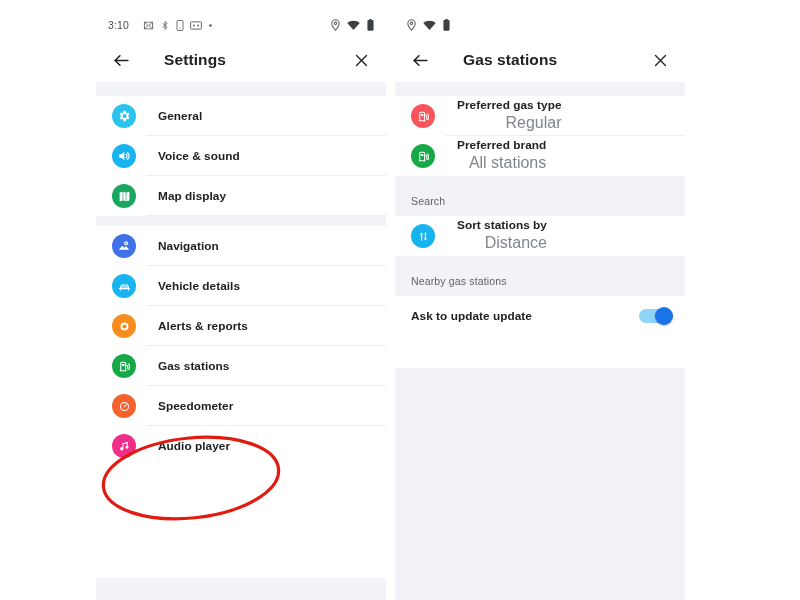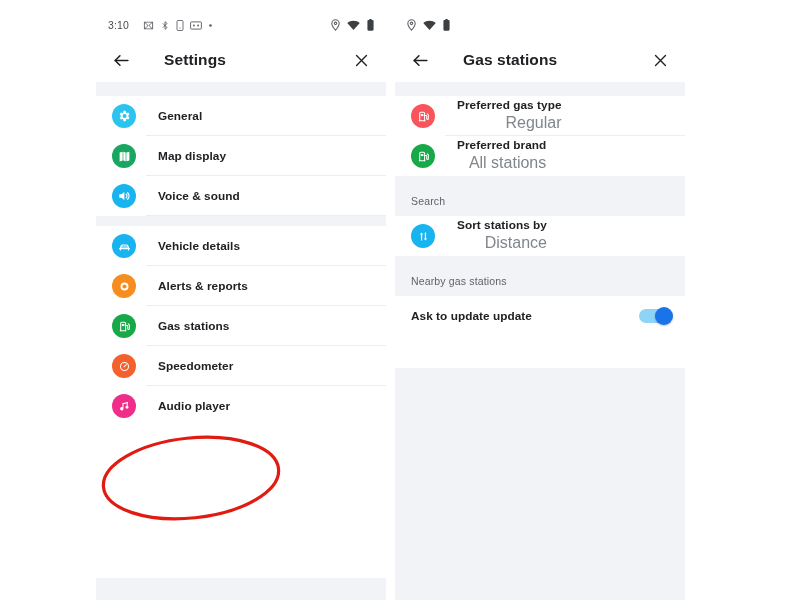--- a/index.html
+++ b/index.html
@@ -264,48 +264,60 @@
               <path d="M19.4 13a7.6 7.6 0 000-2l2-1.6-2-3.4-2.4 1a7.7 7.7 0 00-1.7-1L15 3.2H11l-.3 2.8a7.7 7.7 0 00-1.7 1l-2.4-1-2 3.4L6.6 11a7.6 7.6 0 000 2l-2 1.6 2 3.4 2.4-1c.5.4 1.1.7 1.7 1l.3 2.8h4l.3-2.8c.6-.3 1.2-.6 1.7-1l2.4 1 2-3.4-2-1.6z"></path>
               <circle cx="13" cy="12" r="3.4" fill="#2bc4ef"></circle>
             </svg>
         </span>
         <span class="row-text">
           <span class="row-title">General</span>
         </span>
       </div>
 
       <div class="row">
+        <span class="av" style="background:#18b4f0">
+          <svg width="14" height="14" viewBox="0 0 24 24" fill="#fff">
+              <path d="M4 9.2h3.6L12.6 5v14l-5-4.2H4V9.2z"></path>
+              <path d="M15.6 8.6a4.6 4.6 0 010 6.8" fill="none" stroke="#fff" stroke-width="1.9" stroke-linecap="round"></path>
+              <path d="M18 6a8 8 0 010 12" fill="none" stroke="#fff" stroke-width="1.9" stroke-linecap="round"></path>
+            </svg>
+        </span>
+        <span class="row-text">
+          <span class="row-title">Voice &amp; sound</span>
+        </span>
+      </div>
+
+      <div class="row">
         <span class="av" style="background:#18a661">
           <svg width="13" height="13" viewBox="0 0 24 24" fill="#fff">
               <path d="M3 4.8L8.6 3v16.2L3 21V4.8z"></path>
               <path d="M9.8 3l4.4 1.6v16.2L9.8 19.2V3z"></path>
               <path d="M15.4 4.6L21 3v16.2L15.4 20.8V4.6z"></path>
             </svg>
         </span>
         <span class="row-text">
           <span class="row-title">Map display</span>
         </span>
       </div>
 
-      <div class="row">
-        <span class="av" style="background:#18b4f0">
+
+      <div class="section-pad"></div>
+
+      <div class="row">
+        <span class="av" style="background:#4071e8">
           <svg width="14" height="14" viewBox="0 0 24 24" fill="#fff">
-              <path d="M4 9.2h3.6L12.6 5v14l-5-4.2H4V9.2z"></path>
-              <path d="M15.6 8.6a4.6 4.6 0 010 6.8" fill="none" stroke="#fff" stroke-width="1.9" stroke-linecap="round"></path>
-              <path d="M18 6a8 8 0 010 12" fill="none" stroke="#fff" stroke-width="1.9" stroke-linecap="round"></path>
-            </svg>
-        </span>
-        <span class="row-text">
-          <span class="row-title">Voice &amp; sound</span>
-        </span>
-      </div>
-
-
-      <div class="section-pad"></div>
-
+              <path d="M3 18.6l6-7 3.6 3.4 2.6-3 5.8 6.6H3z"></path>
+              <circle cx="15.6" cy="7.4" r="3.4"></circle>
+              <circle cx="15.6" cy="7.4" r="1.3" fill="#4071e8"></circle>
+            </svg>
+        </span>
+        <span class="row-text">
+          <span class="row-title">Navigation</span>
+        </span>
+      </div>
 
       <div class="row">
         <span class="av" style="background:#18b4f0">
           <svg width="15" height="15" viewBox="0 0 24 24" fill="none" stroke="#fff" stroke-width="1.7" stroke-linecap="round">
               <path d="M4 15.4h16"></path>
               <path d="M5.4 15.4v2M18.6 15.4v2"></path>
               <path d="M5.2 15.2l1.6-4.4c.3-.8 1-1.3 1.9-1.3h6.6c.9 0 1.6.5 1.9 1.3l1.6 4.4"></path>
               <path d="M6.6 12.8h10.8"></path>
             </svg>
         </span>

